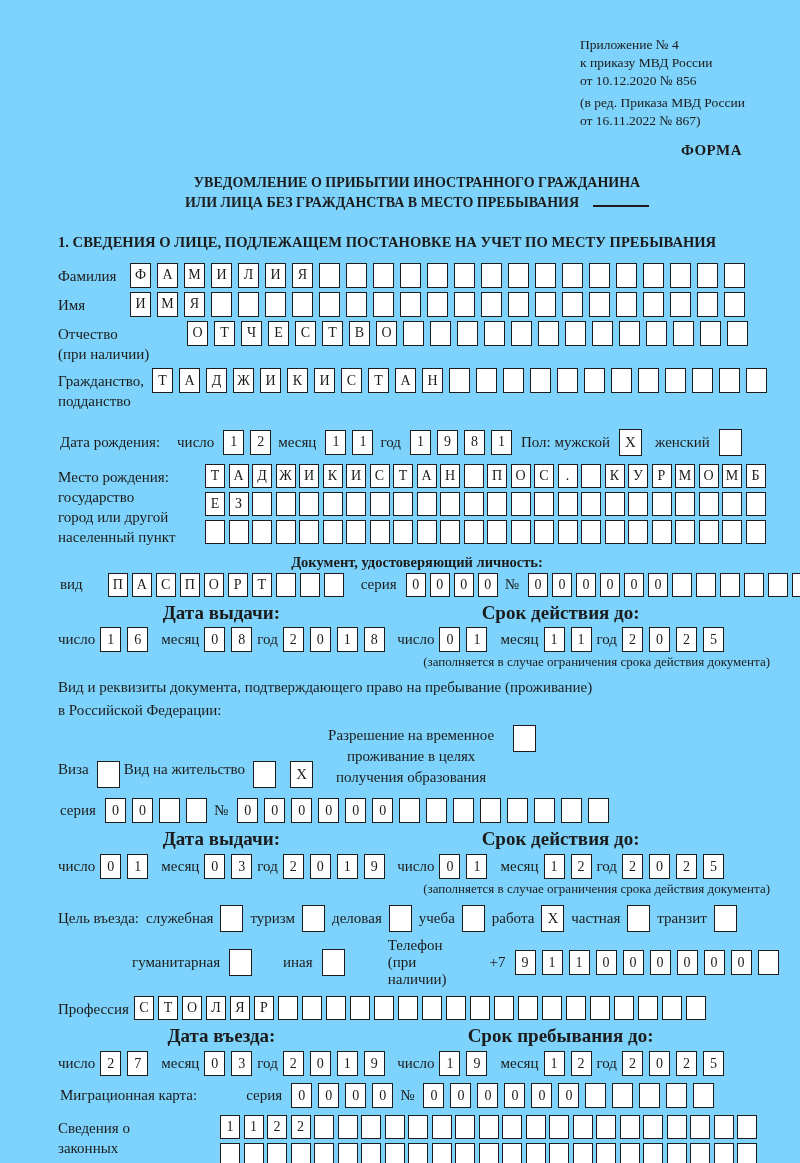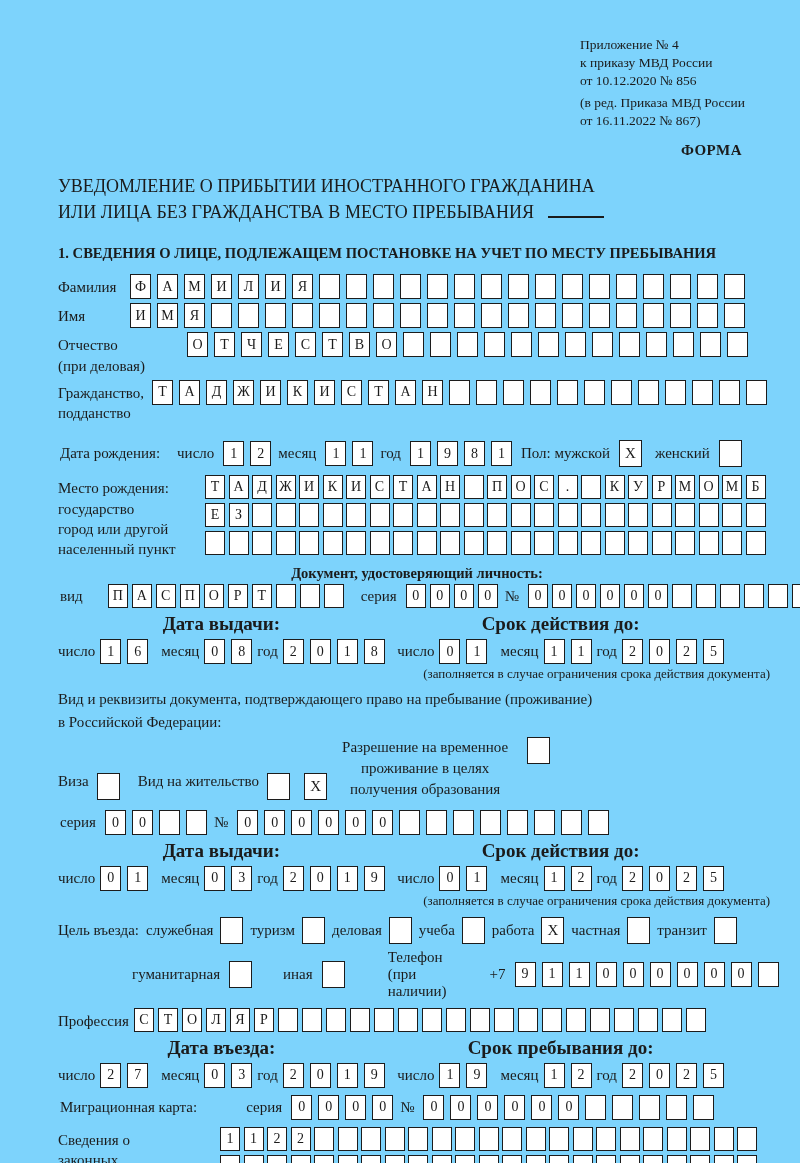--- a/index.html
+++ b/index.html
@@ -4,21 +4,21 @@
 <style>
   html,body{margin:0;padding:0;background:#ffffff;overflow:hidden;}
   body{width:800px;height:1163px;font-family:"Liberation Serif",serif;color:#1b1b1b;}
   .page{box-sizing:border-box;width:800px;height:1163px;padding:36px 24px 12px 58px;background:#7dd3fc;}
 
   
   .hdr-right{margin-left:auto;width:196px;font-size:13.5px;line-height:1.32;}
   .hdr-ed{margin-top:5px;}
   .forma{margin-top:12px;text-align:right;padding-right:34px;font-weight:bold;font-size:15px;letter-spacing:.5px;}
 
-  .title{margin-top:14px;text-align:left;font-weight:normal;font-size:18px;line-height:1.45;}
+  .title{margin-top:14px;text-align:center;font-weight:bold;font-size:14px;line-height:1.45;}
   .blank-line{display:inline-block;width:56px;border-bottom:2px solid #1b1b1b;margin-left:14px;vertical-align:baseline;}
   .sec-h{margin-top:20px;font-weight:bold;font-size:14.6px;white-space:nowrap;}
 
   
   .boxrow{display:inline-flex;gap:6px;flex-wrap:nowrap;align-items:center;}
   .cbox{box-sizing:border-box;width:21px;height:25px;border:1.5px solid #1c1c1c;display:inline-flex;align-items:center;justify-content:center;font-size:14px;flex:none;background:#fff;}
   .tight{gap:3.5px;}
   .tight .cbox{width:20px;height:24px;}
   .mid{gap:4px;}
   .mid .cbox{width:20px;height:24px;}
@@ -129,21 +129,21 @@
         <span class="cbox"></span>
         <span class="cbox"></span>
         <span class="cbox"></span>
         <span class="cbox"></span>
       </div>
   </div>
 
   <div class="frow">
     <div class="flabel w127">
       <div>Отчество</div>
-      <div>(при деловая)</div>
+      <div>(при наличии)</div>
     </div>
     <div class="boxrow">
         <span class="cbox">О</span>
         <span class="cbox">Т</span>
         <span class="cbox">Ч</span>
         <span class="cbox">Е</span>
         <span class="cbox">С</span>
         <span class="cbox">Т</span>
         <span class="cbox">В</span>
         <span class="cbox">О</span>
@@ -403,21 +403,21 @@
   <div class="plain">Вид и реквизиты документа, подтверждающего право на пребывание (проживание)</div>
   <div class="plain" style="margin-top:0;">в Российской Федерации:</div>
 
   <div class="opt-row">
     <span class="opt">
       <span>Виза</span>
       <span class="boxrow checkrow">
           <span class="cbox"></span>
         </span>
     </span>
-    <span class="opt" style="margin-left:14px;">
+    <span class="opt" style="">
       <span>Вид на жительство</span>
       <span class="boxrow checkrow">
           <span class="cbox"></span>
         </span>
     </span>
     <span class="opt" style="margin-left:10px;">
       <span class="boxrow checkrow">
           <span class="cbox">X</span>
         </span>
     </span>

